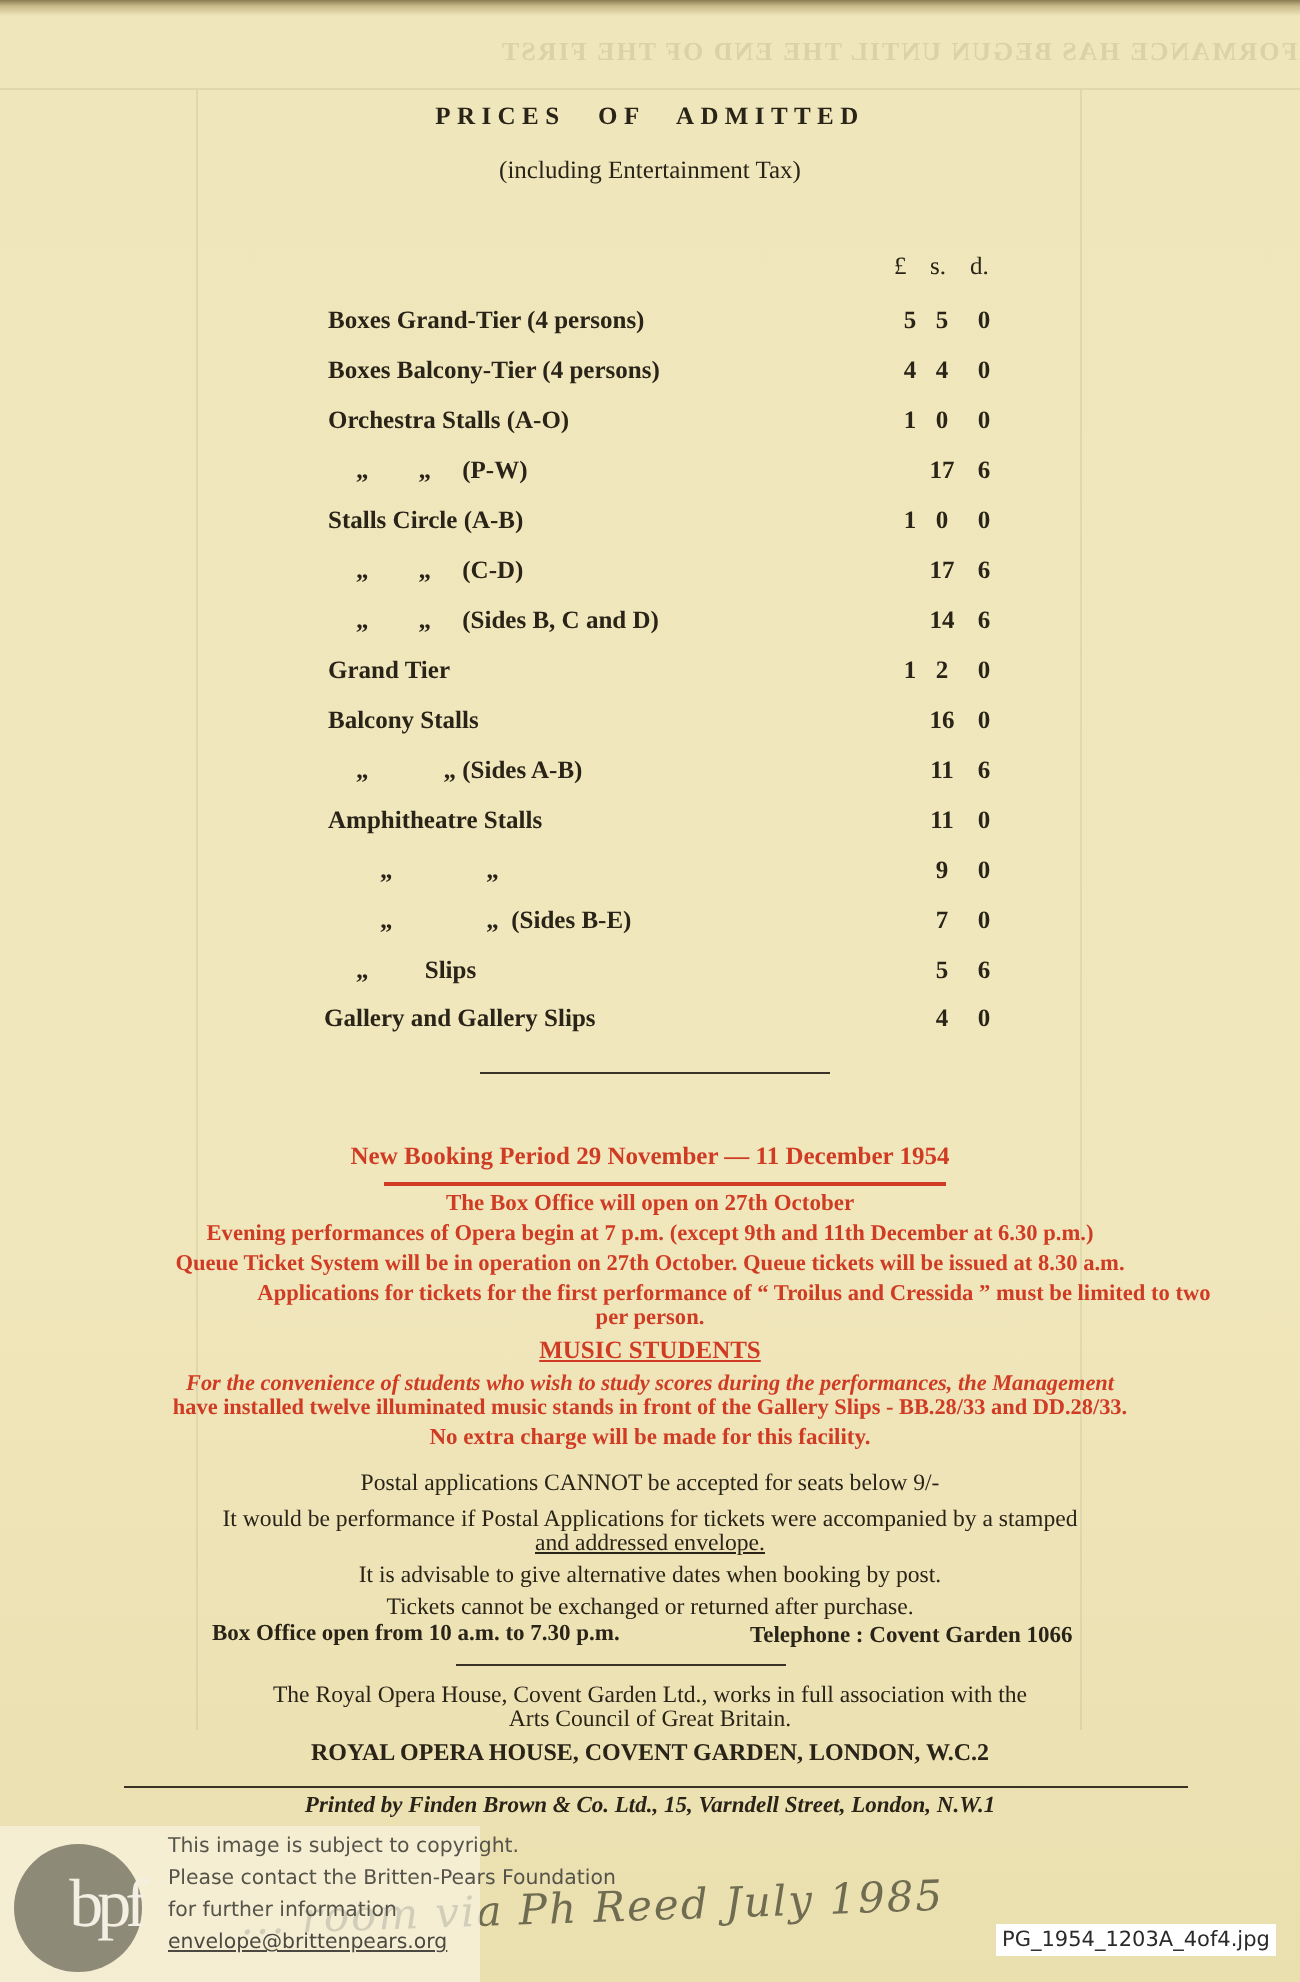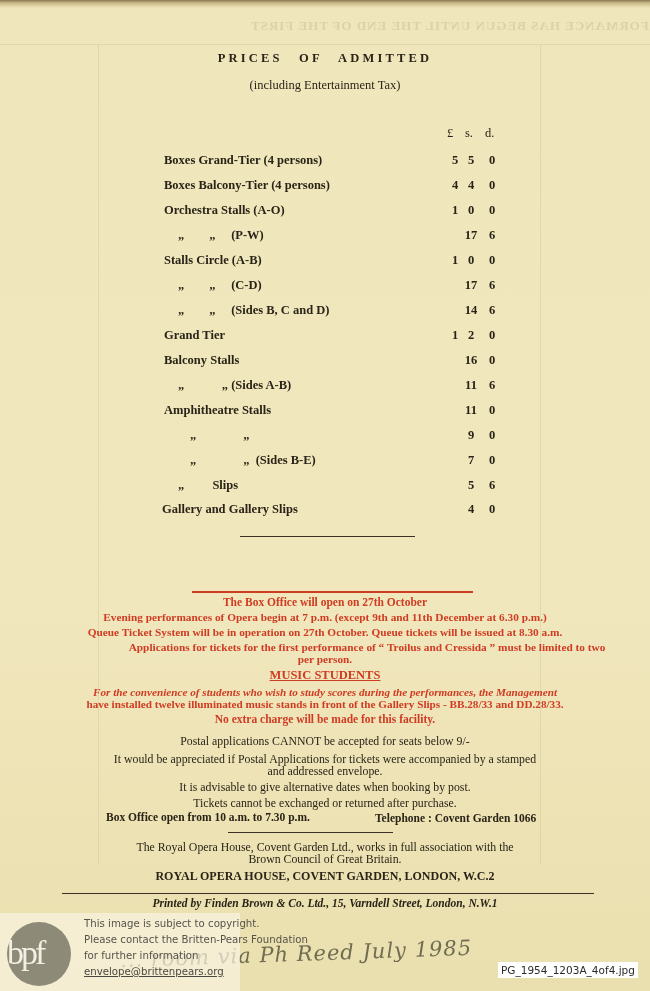--- a/index.html
+++ b/index.html
@@ -57,21 +57,21 @@
       position: absolute; left: 0; width: 650px; top: 897px; text-align: center;
       font-style: italic; font-weight: bold; font-size: 11.5px;
     }
     .bpf-box {
       position: absolute; left: 0; top: 913px; width: 240px; height: 78px;
       background: rgba(248,243,224,0.72);
     }
     .bpf-logo {
       position: absolute; left: 7px; top: 922px; width: 64px; height: 64px; border-radius: 50%;
       background: #8e8a78; color: #f3efe2; font-family: "Liberation Serif", serif;
-      font-size: 34px; line-height: 62px; text-align: left; letter-spacing: -3px;
+      font-size: 34px; line-height: 62px; text-align: right; letter-spacing: -3px;
     }
     .bpf-text {
       position: absolute; left: 84px; font-family: "DejaVu Sans", sans-serif; font-size: 10.2px;
       color: #55534a; white-space: nowrap;
     }
     .bpf-email { text-decoration: underline; color: #4a4840; }
     .handwriting {
       position: absolute; left: 120px; top: 942px; font-family: "DejaVu Serif", serif;
       font-style: italic; font-size: 21px; color: rgba(70,70,50,0.75); white-space: nowrap;
       letter-spacing: 1px; transform: rotate(-2deg);
@@ -186,46 +186,47 @@
       <div class="row" style="top: 502px;">
         <span class="label" style="left: 162px;">Gallery and Gallery Slips</span>
         <span class="lsd" style="left: 447px;"></span>
         <span class="lsd" style="left: 463px;">4</span>
         <span class="lsd" style="left: 484px;">0</span>
       </div>
     </div>
 
   <div class="notices-rule"></div>
 
+  <div class="center red" style="top:571px; font-size:12.5px;">New Booking Period 29 November — 11 December 1954</div>
   <div class="red-rule"></div>
 
   <div class="center red" style="top:596px; font-size:11.5px;">The Box Office will open on 27th October</div>
   <div class="center red" style="top:611px; font-size:11.3px;">Evening performances of Opera begin at 7  p.m. (except 9th and 11th December at 6.30 p.m.)</div>
   <div class="center red" style="top:626px; font-size:11.3px;">Queue Ticket System will be in operation on 27th October. Queue tickets will be issued at 8.30 a.m.</div>
   <div class="center red" style="top:641px; font-size:11.3px;margin-left:42px;">Applications for tickets for the first performance of “ Troilus and Cressida ” must be limited to two</div>
   <div class="center red" style="top:653px; font-size:11.3px;">per person.</div>
 
   <div class="center red" style="top:668px; font-size:12.5px; text-decoration: underline;">MUSIC STUDENTS</div>
   <div class="center red" style="top:686px; font-size:11.2px;font-style:italic;">For the convenience of students who wish to study scores during the performances, the Management</div>
   <div class="center red" style="top:698px; font-size:11.2px;">have installed twelve illuminated music stands in front of the Gallery Slips - BB.28/33 and DD.28/33.</div>
   <div class="center red" style="top:713px; font-size:11.5px;">No extra charge will be made for this facility.</div>
 
   <div class="center black" style="top:734px; font-size:11.8px; font-weight:normal;"><span>Postal applications CANNOT be accepted for seats below 9/-</span></div>
-  <div class="center black" style="top:752px; font-size:11.8px; font-weight:normal;">It would be appreciated if Postal Applications for tickets were accompanied by a stamped</div>
-  <div class="center black" style="top:764px; font-size:11.8px; font-weight:normal;">and addressed envelope.</div>
+  <div class="center black" style="top:752px; font-size:11.8px; font-weight:normal;">It would be performance if Postal Applications for tickets were accompanied by a stamped</div>
+  <div class="center black" style="top:764px; font-size:11.8px; font-weight:normal;text-decoration:underline;">and addressed envelope.</div>
   <div class="center black" style="top:780px; font-size:11.8px; font-weight:normal;">It is advisable to give alternative dates when booking by post.</div>
   <div class="center black" style="top:796px; font-size:11.8px; font-weight:normal;">Tickets cannot be exchanged or returned after purchase.</div>
 
   <div style="position:absolute; left:106px; top:811px; font-size:11.5px; font-weight:bold;">Box Office open from 10 a.m. to 7.30 p.m.</div>
   <div style="position:absolute; left:375px; top:812px; font-size:11.5px; font-weight:bold;">Telephone : Covent Garden 1066</div>
 
   <div class="mid-rule"></div>
 
   <div class="center black" style="top:840px; font-size:11.8px; font-weight:normal;">The Royal Opera House, Covent Garden Ltd., works in full association with the</div>
-  <div class="center black" style="top:852px; font-size:11.8px; font-weight:normal;">Brown Council of Great Britain.</div>
+  <div class="center black" style="top:852px; font-size:11.8px; font-weight:normal;">Arts Council of Great Britain.</div>
   <div class="center black" style="top:869px; font-size:12px;">ROYAL OPERA HOUSE, COVENT GARDEN, LONDON, W.C.2</div>
 
   <div class="long-rule"></div>
   <div class="printed">Printed by Finden Brown &amp; Co. Ltd., 15, Varndell Street, London, N.W.1</div>
 
   <div class="handwriting">... room via Ph Reed July 1985</div>
 
   <div class="bpf-box"></div>
   <div class="bpf-logo">bpf</div>
   <div class="bpf-text" style="top:918px;">This image is subject to copyright.</div>

